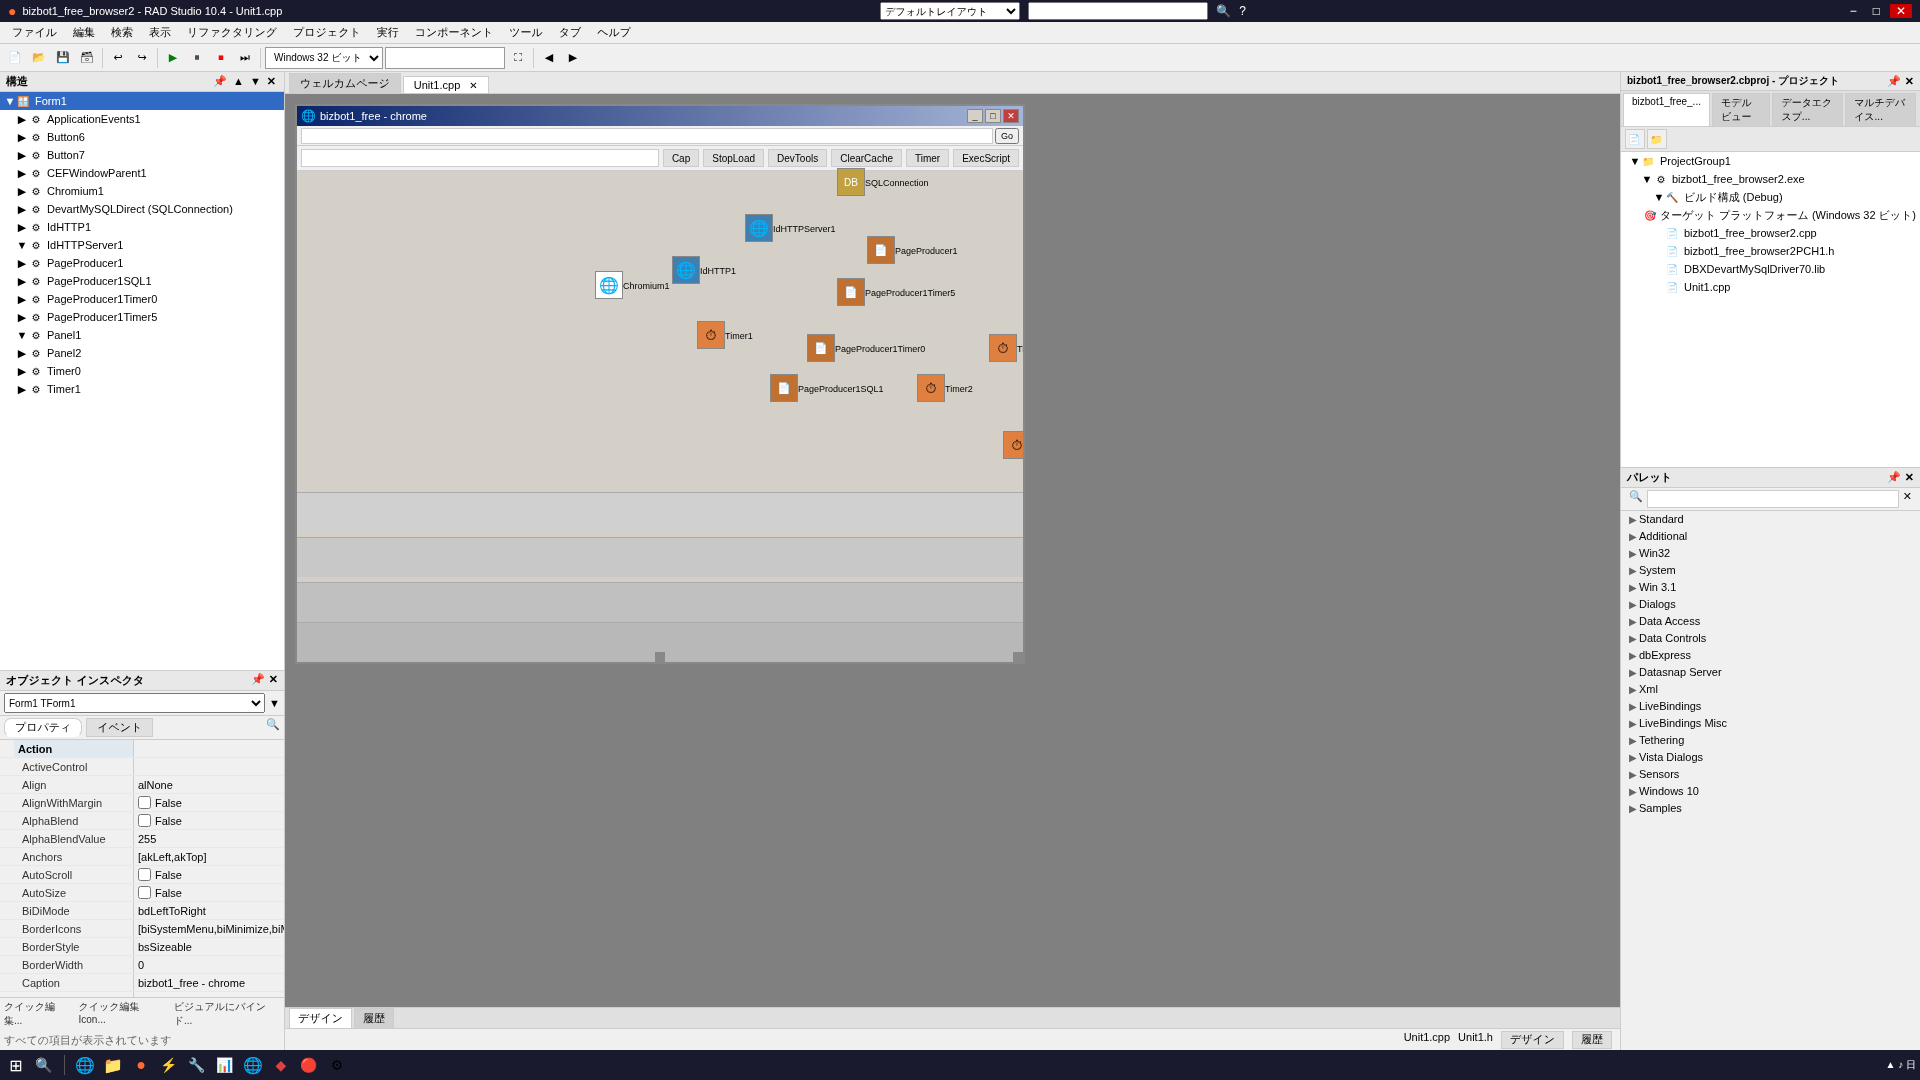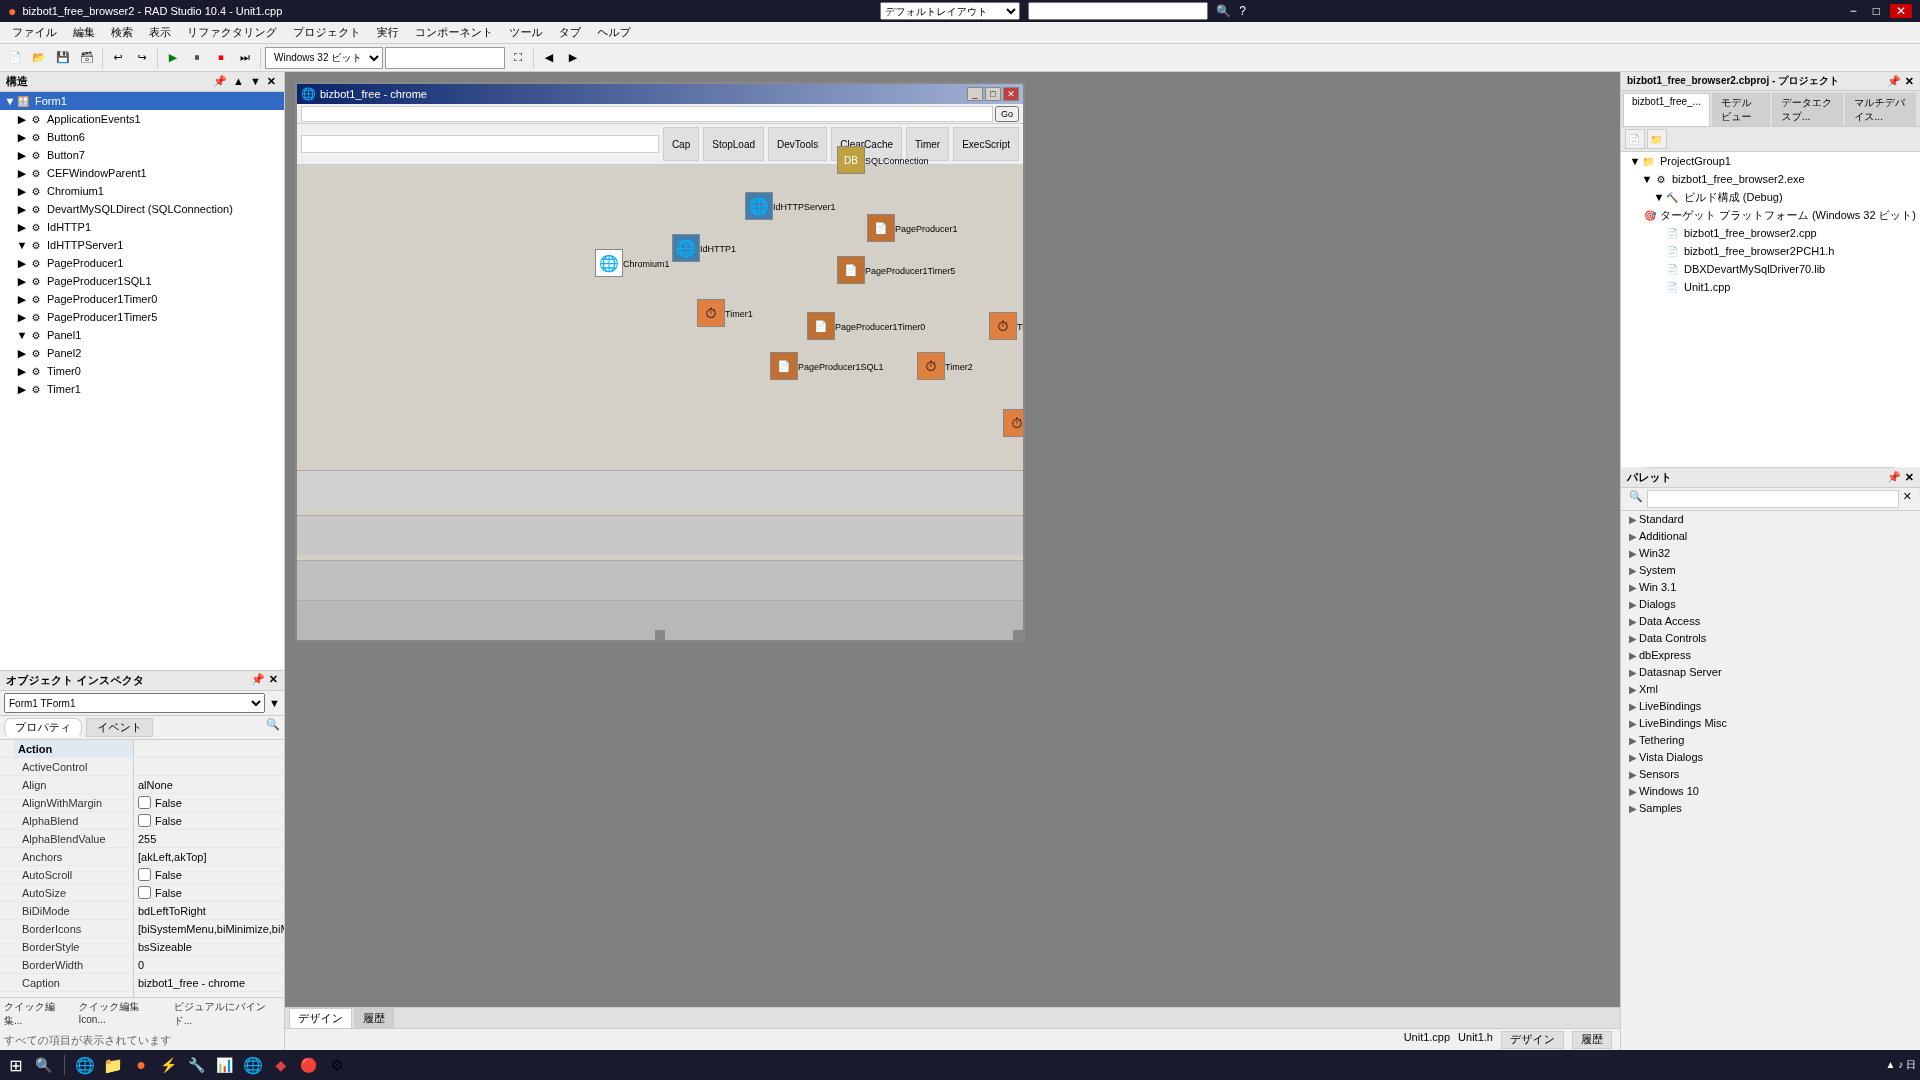--- a/index.html
+++ b/index.html
@@ -71,21 +71,21 @@
     #form-canvas { position: absolute; top: 10px; left: 10px; background: #d4d0c8; border: 2px solid #888; width: 730px; height: 560px; }
     #form-title-bar { background: linear-gradient(to right, #0a246a, #a6b5d7); height: 20px; display: flex; align-items: center; justify-content: space-between; padding: 0 4px; }
     #form-title-bar .form-title { color: white; font-size: 11px; display: flex; align-items: center; gap: 4px; }
     #form-title-bar .form-controls { display: flex; gap: 2px; }
     #form-title-bar .form-ctrl-btn { background: #d4d0c8; border: 1px solid #888; width: 16px; height: 14px; font-size: 9px; display: flex; align-items: center; justify-content: center; cursor: pointer; }
     #form-body { position: relative; background: #d4d0c8; height: calc(100% - 20px); overflow: hidden; }
 
     
     #url-bar-area { position: absolute; top: 20px; left: 0; right: 0; background: #f0f0f0; padding: 3px 4px; border-bottom: 1px solid #ccc; display: flex; align-items: center; gap: 4px; }
     #url-input { flex: 1; height: 18px; font-size: 10px; border: 1px solid #ccc; padding: 0 4px; }
-    .url-btn { height: 34px; padding: 0 8px; font-size: 10px; background: #e0e0e0; border: 1px solid #ccc; cursor: pointer; }
+    .url-btn { height: 18px; padding: 0 8px; font-size: 10px; background: #e0e0e0; border: 1px solid #ccc; cursor: pointer; }
 
     
     .comp-icon { position: absolute; display: flex; flex-direction: row; align-items: center; cursor: pointer; }
     .comp-icon .icon-img { width: 32px; height: 32px; display: flex; align-items: center; justify-content: center; }
     .comp-icon .icon-label { font-size: 9px; text-align: center; margin-top: 2px; white-space: nowrap; }
 
     
     #browser-nav { position: absolute; top: 0; left: 0; right: 0; height: 20px; background: #f0f0f0; display: flex; align-items: center; padding: 0 4px; gap: 2px; border-bottom: 1px solid #ccc; }
     #browser-nav input { flex: 1; height: 16px; font-size: 9px; border: 1px solid #ccc; padding: 0 2px; }
     #browser-nav button { height: 16px; padding: 0 4px; font-size: 9px; }
@@ -94,21 +94,21 @@
     #status-bar { height: 22px; background: #f0f0f0; border-top: 1px solid #ccc; display: flex; align-items: center; padding: 0 8px; justify-content: space-between; font-size: 11px; }
     #status-bar .status-left { display: flex; gap: 8px; }
     #status-bar .status-right { display: flex; gap: 8px; }
     .status-btn { padding: 0 8px; border: 1px solid #ccc; background: #e0e0e0; cursor: pointer; font-size: 11px; height: 18px; }
 
     
     #right-panel { width: 300px; background: #f0f0f0; border-left: 1px solid #ccc; display: flex; flex-direction: column; }
     #project-tree { flex: 1; overflow-y: auto; background: white; max-height: 340px; }
     
     
-    #palette-panel { flex: 1; display: flex; flex-direction: column; border-top: 1px solid #ccc; border-radius: 31px; }
+    #palette-panel { flex: 1; display: flex; flex-direction: column; border-top: 1px solid #ccc; }
     #palette-header { background: #e8e8e8; padding: 2px 6px; border-bottom: 1px solid #ccc; font-size: 11px; font-weight: bold; display: flex; justify-content: space-between; align-items: center; }
     #palette-search { padding: 2px 4px; border-bottom: 1px solid #ccc; display: flex; }
     #palette-search input { flex: 1; height: 18px; font-size: 10px; border: 1px solid #ccc; padding: 0 4px; }
     #palette-list { flex: 1; overflow-y: auto; }
     .palette-item { display: flex; align-items: center; padding: 2px 8px; cursor: pointer; font-size: 11px; border-bottom: 1px solid #f0f0f0; }
     .palette-arrow { width: 10px; font-size: 10px; color: #666; }
 
     
     #center-tabs { display: flex; padding: 0 4px; background: #e0e0e0; border-top: 1px solid #ccc; }
     #center-tabs .ctab { padding: 2px 8px; font-size: 11px; cursor: pointer; border: 1px solid #ccc; border-bottom: none; background: #d0d0d0; margin-right: 2px; }
@@ -393,20 +393,29 @@
       <span style="cursor: pointer; color: rgb(51, 51, 51); text-decoration: none;">クイック編集...</span>
           <span style="cursor: pointer; color: rgb(51, 51, 51); text-decoration: none;">クイック編集 Icon...</span>
           <span style="cursor: pointer; color: rgb(51, 51, 51); text-decoration: none;">ビジュアルにバインド...</span>
         </div>
       <div style="padding: 2px 4px; font-size:11px; color:#666; border-top:1px solid #eee;">すべての項目が表示されています</div>
     </div>
   </div>
 
   <div id="center-area">
 
+    <div id="tab-bar">
+      <div class="tab">
+        <span>ウェルカムページ</span>
+      </div>
+      <div class="tab active">
+        <span>Unit1.cpp</span>
+        <span class="close">✕</span>
+      </div>
+    </div>
 
     <div id="design-area">
 
       <div id="form-canvas">
         <div id="form-title-bar">
           <div class="form-title">
             <span style="color:#e8c060; font-size:12px;">🌐</span>
             <span>bizbot1_free - chrome</span>
           </div>
           <div class="form-controls">

